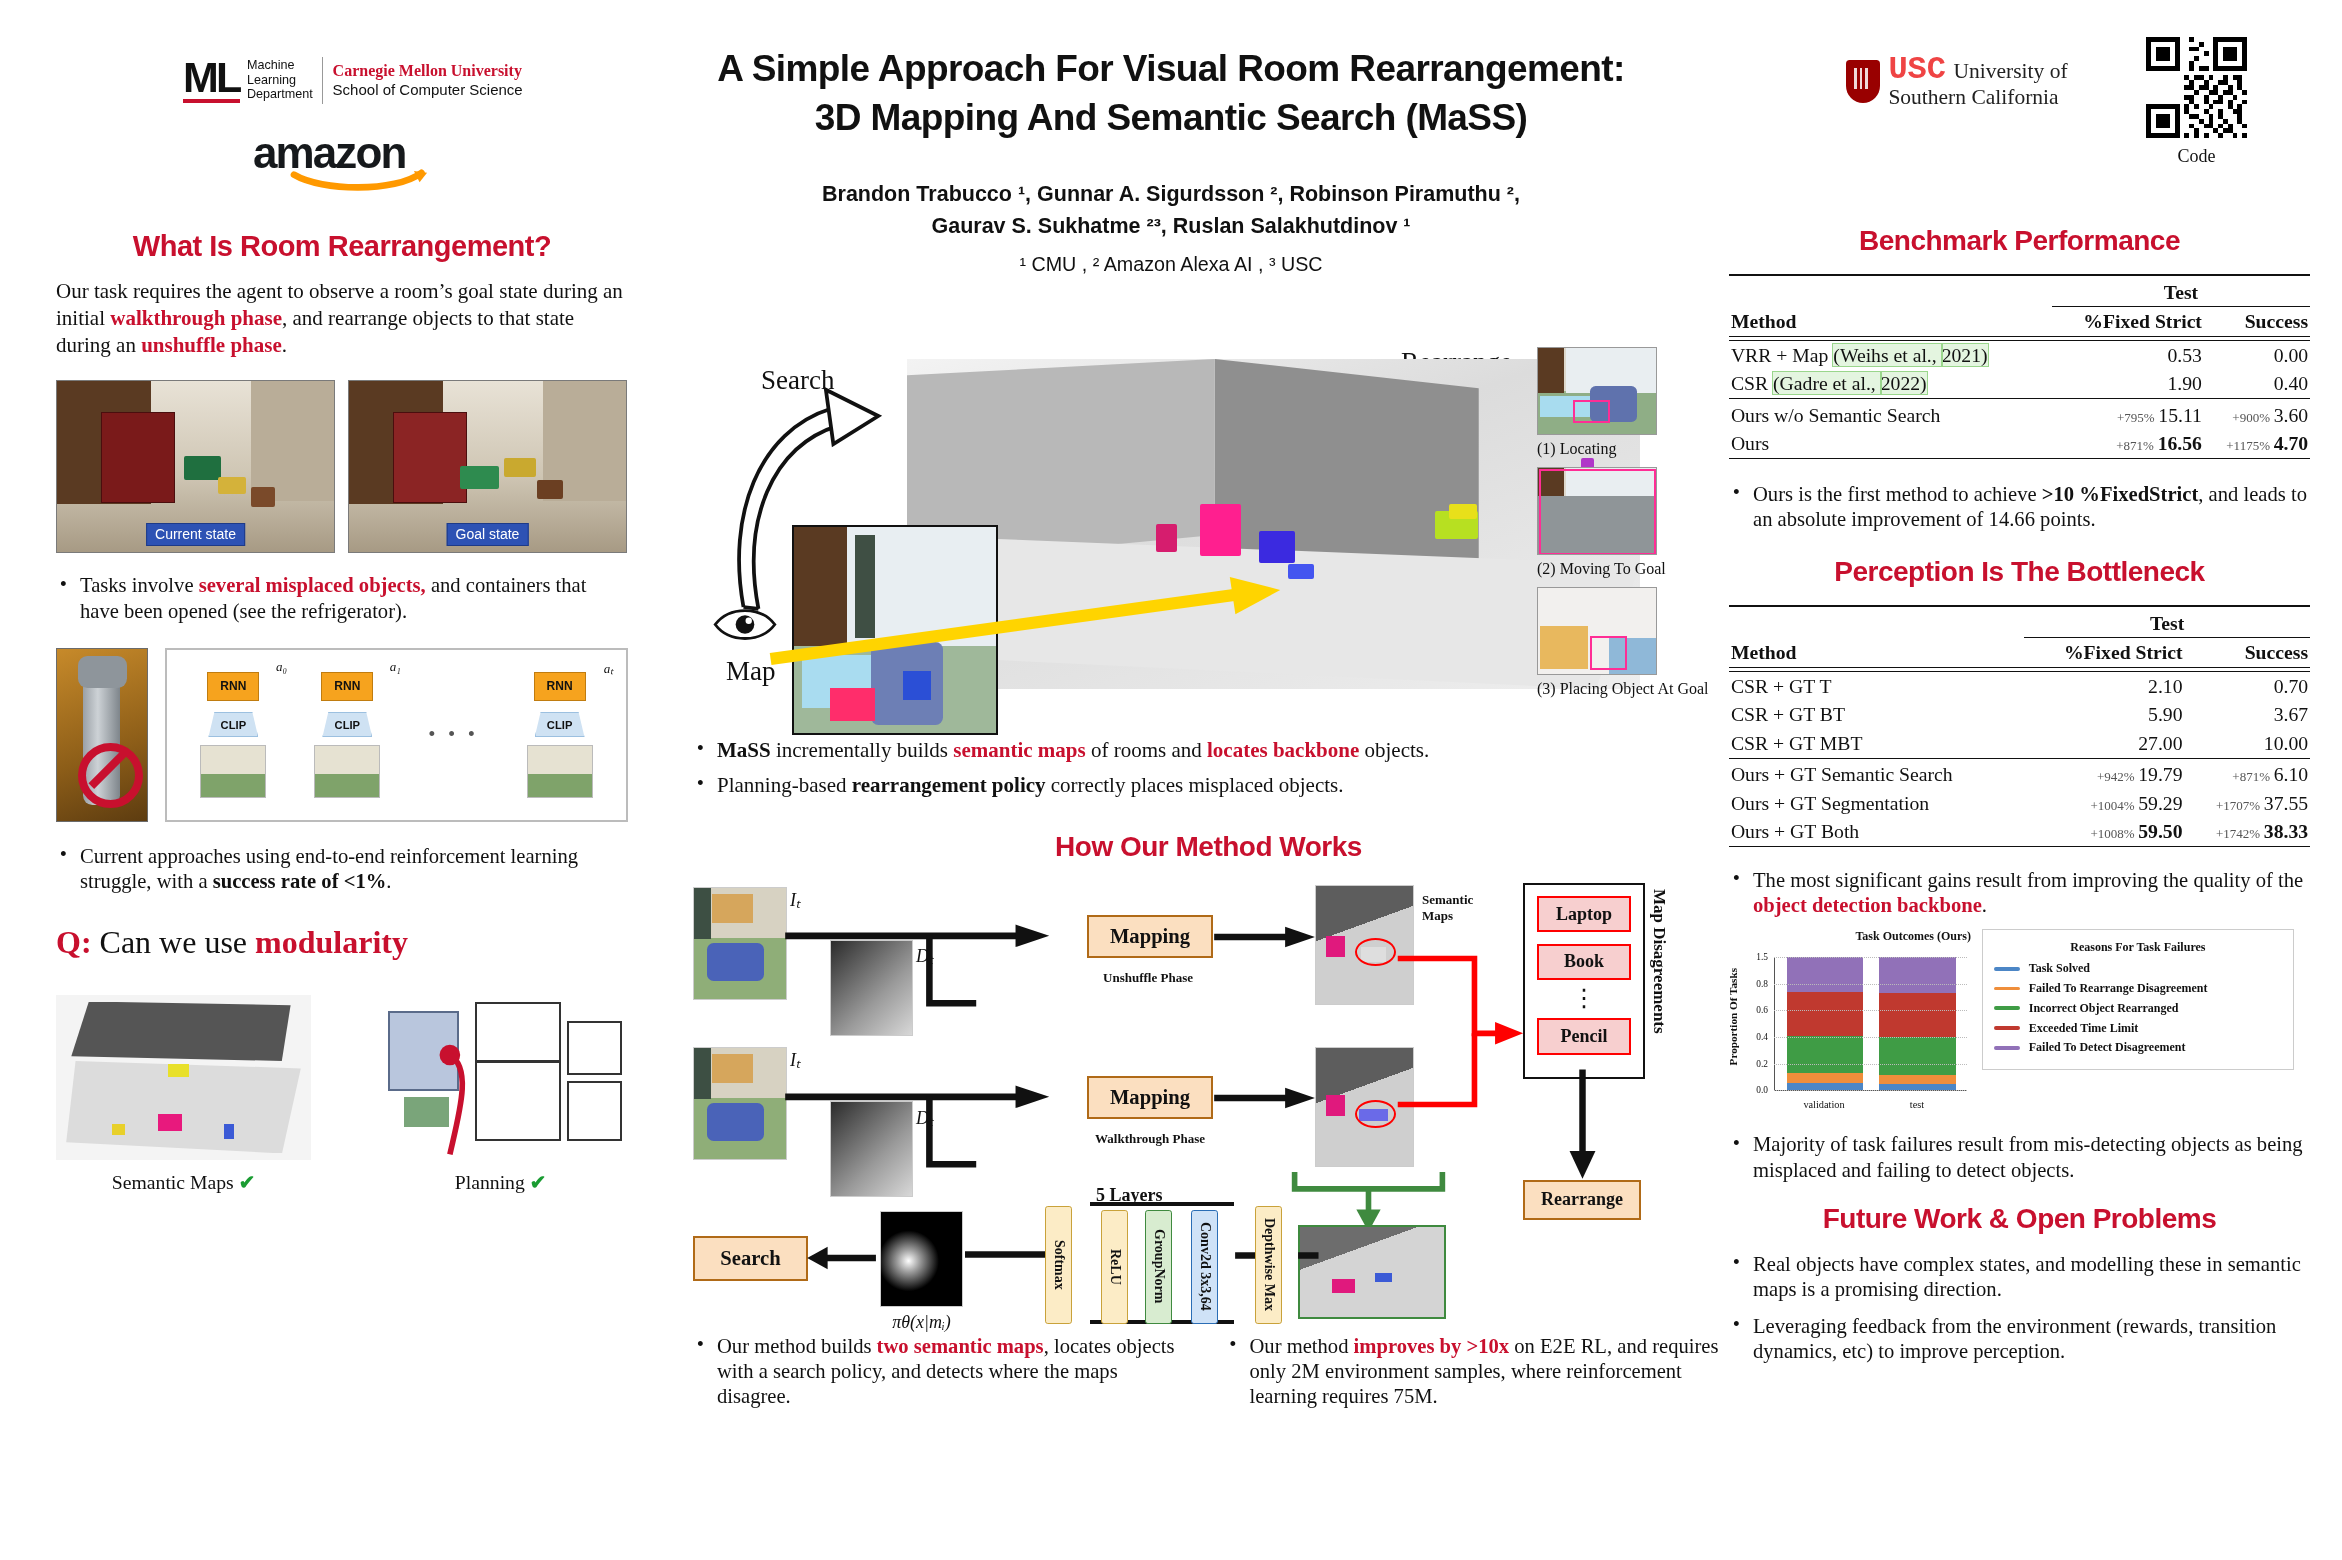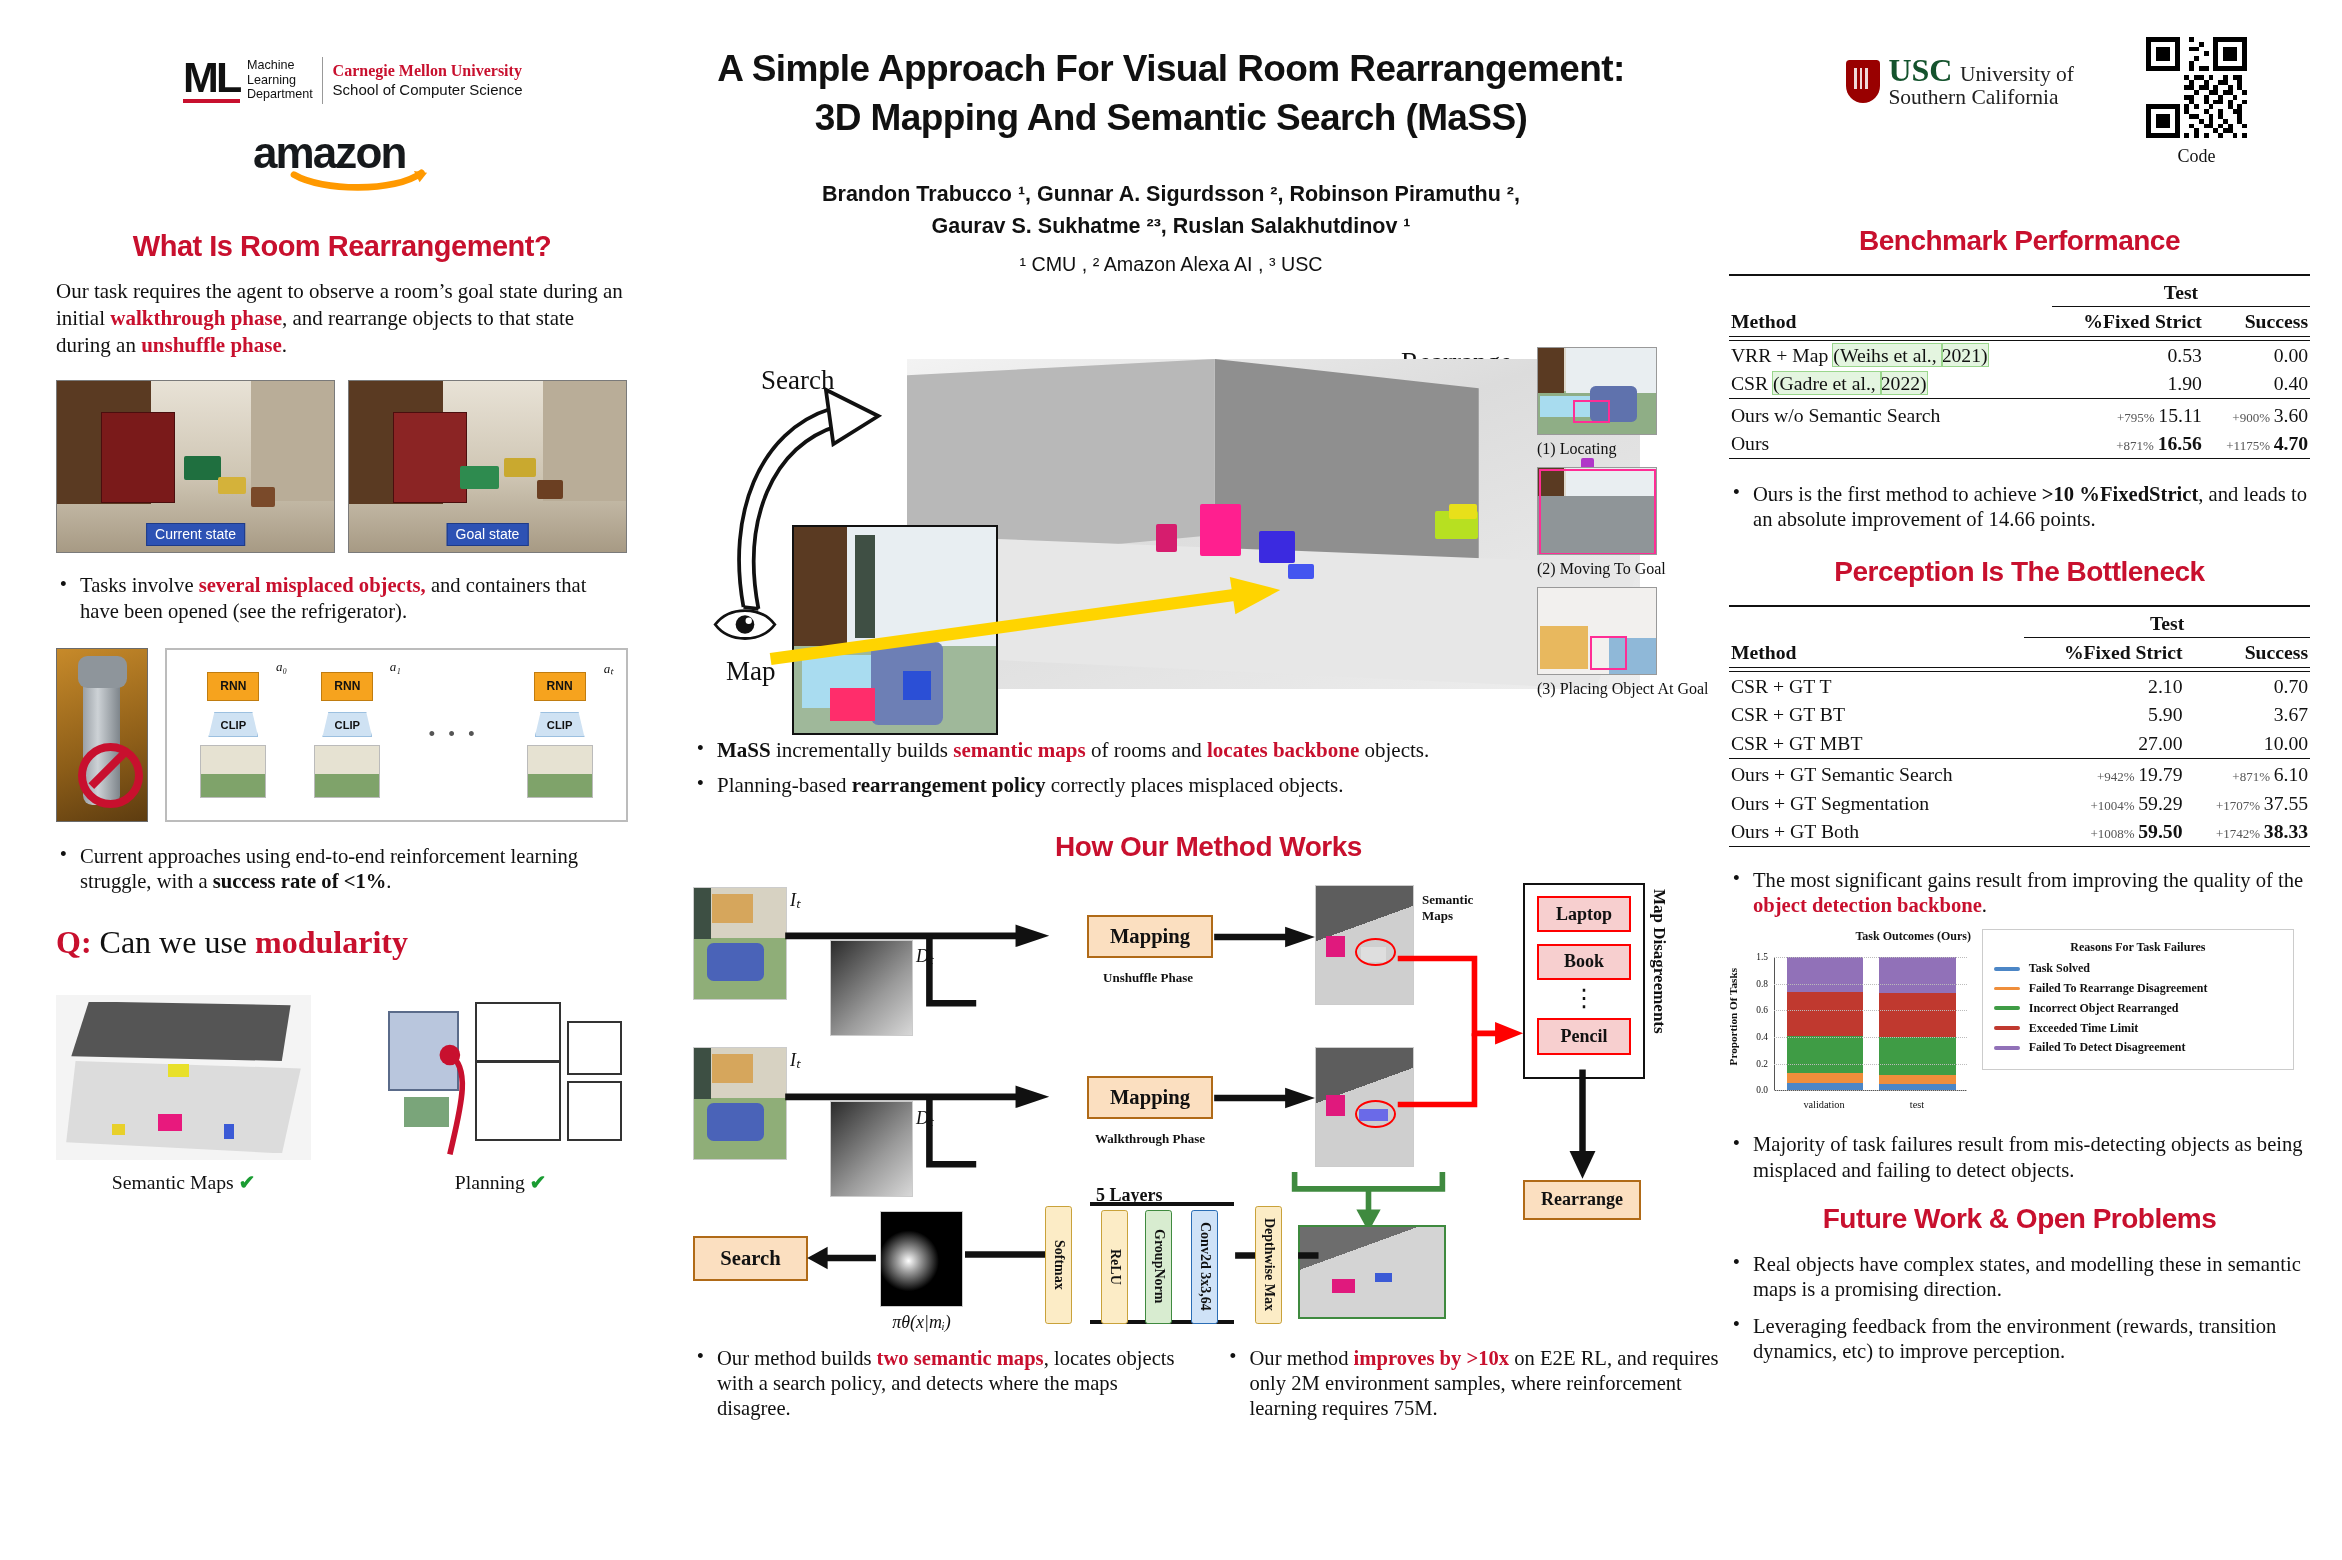--- a/index.html
+++ b/index.html
@@ -33,21 +33,21 @@
   #amazon-word{font-family:"Liberation Sans",sans-serif;font-weight:bold;font-size:44px;
                letter-spacing:-1.9px;color:#16191c;line-height:1;}
   .smile{width:141px;height:22.5px;margin:-5.6px auto 0;position:relative;}
   .smile svg{display:block;}
 
   #usc{left:1846px;top:54px;display:flex;align-items:center;}
   #usc-shield{width:34px;height:43px;background:#990000;
               border-radius:3.7px 3.7px 17px 17px;position:relative;margin-right:8.4px;}
   #usc-shield:after{content:"";position:absolute;left:8.4px;top:8.4px;width:17px;height:20.6px;
      background:repeating-linear-gradient(90deg,#fff 0 2.8px,#990000 2.8px 5.6px);opacity:.85;}
-  #usc-big{font-family:Liberation Serif, serif;font-weight:bold;font-size:32px;color:#14532d;
+  #usc-big{font-family:Liberation Mono, monospace;font-weight:bold;font-size:32px;color:#ef4444;
            line-height:1;}
   #usc-sub1{font-family:"Liberation Serif",serif;font-size:21.5px;color:#222;line-height:1.05;}
   #usc-sub2{font-family:"Liberation Serif",serif;font-size:21.5px;color:#222;line-height:1.05;}
 
   #qr-wrap{left:2146px;top:37px;text-align:center;}
   #qr{width:101px;height:101px;}
   #qr-label{font-size:18px;margin-top:3.7px;}
 
   
   #title{left:562px;top:45px;width:1218px;text-align:center;
@@ -664,21 +664,21 @@
       <div class="abs layer l-blue" style="left:498px;top:334px;height:97px;">Conv2d 3x3,64</div>
       <svg class="abs" style="left:542px;top:373px;width:22.5px;height:13px;" viewBox="0 0 24 14">
         <path d="M0 7 L24 7" stroke="#111" stroke-width="7"></path>
       </svg>
       <div class="abs layer l-yellow" style="left:562px;top:330px;height:101px;">Depthwise Max</div>
       <svg class="abs" style="left:605px;top:373px;width:20.6px;height:13px;" viewBox="0 0 22 14">
         <path d="M0 7 L22 7" stroke="#111" stroke-width="7"></path>
       </svg>
     </div>
 
-    <div style="display:flex;gap:34px;margin-top:20px;">
+    <div style="display:flex;gap:34px;margin-top:8px;">
       <ul class="b" style="flex:1;font-size:20.6px;">
         <li>
           <span>Our method builds </span><span class="red">two semantic maps</span><span>, locates objects with a search policy, and detects where the maps disagree.</span>
         </li>
       </ul>
       <ul class="b" style="flex:1;font-size:20.6px;">
         <li>
           <span>Our method </span><span class="red">improves by &gt;10x</span><span> on E2E RL, and requires only 2M environment samples, where reinforcement learning requires 75M.</span>
         </li>
       </ul>

